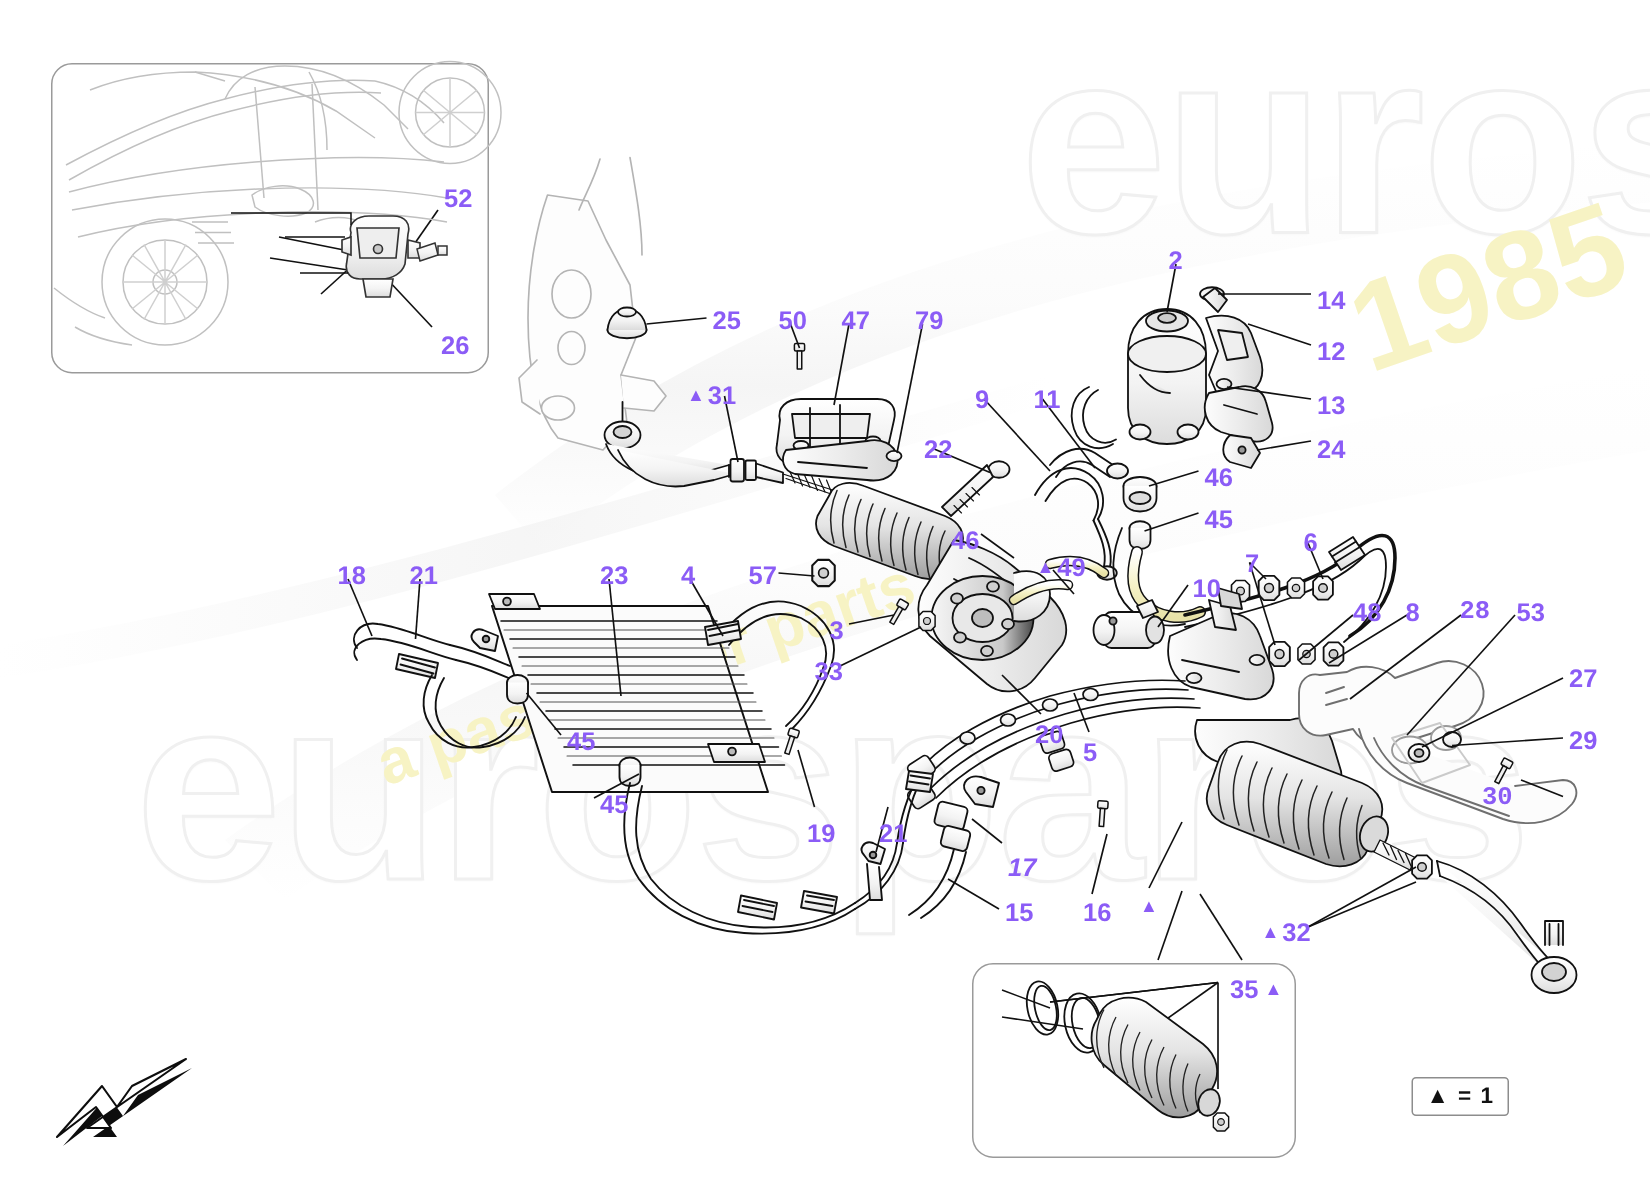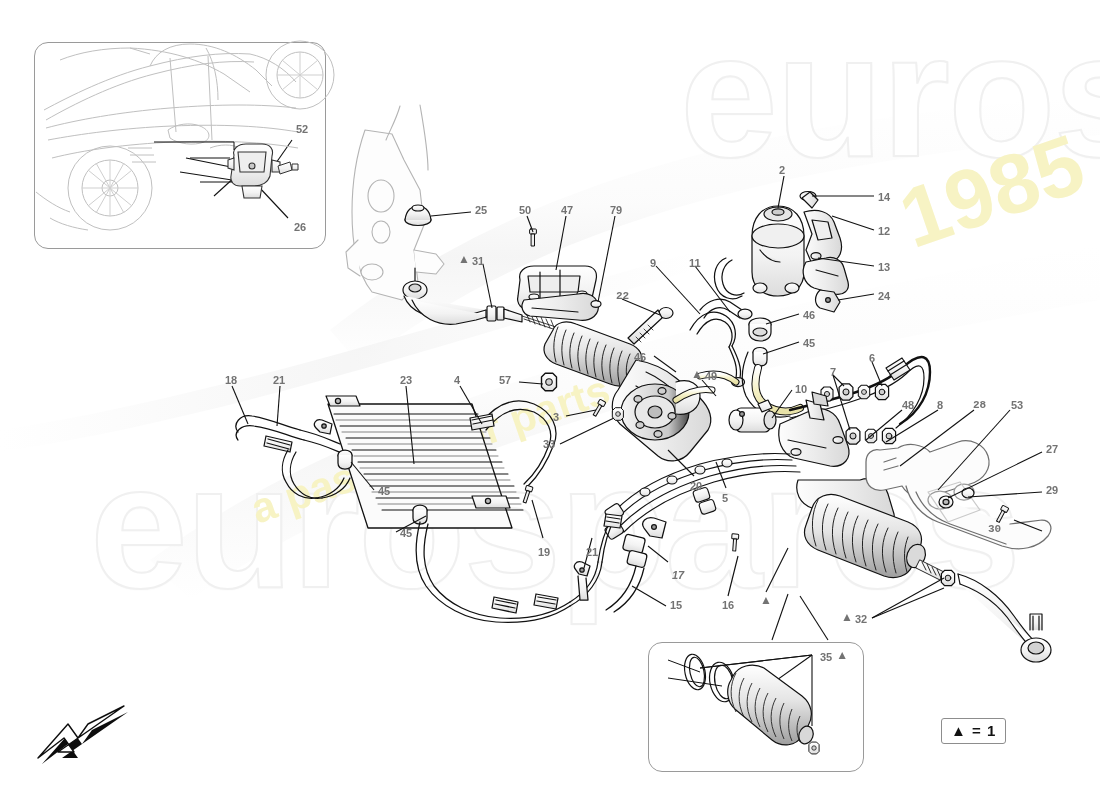--- a/index.html
+++ b/index.html
@@ -13,21 +13,21 @@
            -webkit-text-stroke:2px #f0f0f0;
            text-shadow:0 1px 2px rgba(0,0,0,0.045);
            letter-spacing:-2px;white-space:nowrap;pointer-events:none;}
   .wm-yellow{position:absolute;color:#f7f3c4;font-weight:bold;white-space:nowrap;pointer-events:none;}
   .wm-band{position:absolute;pointer-events:none;}
 
   
   svg.layer{position:absolute;left:0;top:0;width:1100px;height:800px;overflow:visible;}
 
   
-  .lbl{position:absolute;font-size:11px;font-weight:bold;color:#737373;
+  .lbl{position:absolute;font-size:17px;font-weight:bold;color:#8b5cf6;
        line-height:1;white-space:nowrap;letter-spacing:0px;}
   .lbl.tri::before{content:"\25B2";font-size:12px;margin-right:2px;position:relative;top:-2px;}
   .lbl.tri-after::after{content:"\25B2";font-size:12px;margin-left:4px;position:relative;top:-2px;}
 
   
   .inset{position:absolute;border:1.4px solid #9a9a9a;border-radius:14px;background:transparent;}
 
   .legend{position:absolute;border:1.5px solid #8d8d8d;border-radius:3px;
           background:#fff;font-size:15px;font-weight:bold;color:#111;
           padding:3px 9px 4px 9px;letter-spacing:1px;}
@@ -756,21 +756,21 @@
       <div class="lbl tri" style="left: 458px; top: 255px;">31</div>
       <div class="lbl" style="left: 779px; top: 165px;">2</div>
       <div class="lbl" style="left: 878px; top: 192px;">14</div>
       <div class="lbl" style="left: 878px; top: 226px;">12</div>
       <div class="lbl" style="left: 878px; top: 262px;">13</div>
       <div class="lbl" style="left: 878px; top: 291px;">24</div>
       <div class="lbl" style="left: 803px; top: 310px;">46</div>
       <div class="lbl" style="left: 803px; top: 338px;">45</div>
       <div class="lbl" style="left: 650px; top: 258px;">9</div>
       <div class="lbl" style="left: 689px; top: 258px;">11</div>
-      <div class="lbl" style="left: 616px; top: 291px; font-family: Liberation Mono, monospace;">22</div>
+      <div class="lbl" style="left: 616px; top: 291px;">22</div>
       <div class="lbl" style="left: 634px; top: 352px;">46</div>
       <div class="lbl tri" style="left: 691px; top: 370px; text-align: right;">49</div>
       <div class="lbl" style="left: 795px; top: 384px;">10</div>
       <div class="lbl" style="left: 830px; top: 367px;">7</div>
       <div class="lbl" style="left: 869px; top: 353px;">6</div>
       <div class="lbl" style="left: 902px; top: 400px; text-align: right;">48</div>
       <div class="lbl" style="left: 937px; top: 400px;">8</div>
       <div class="lbl" style="left: 973px; top: 400px; font-family: Liberation Mono, monospace;">28</div>
       <div class="lbl" style="left: 1011px; top: 400px;">53</div>
       <div class="lbl" style="left: 1046px; top: 444px;">27</div>

